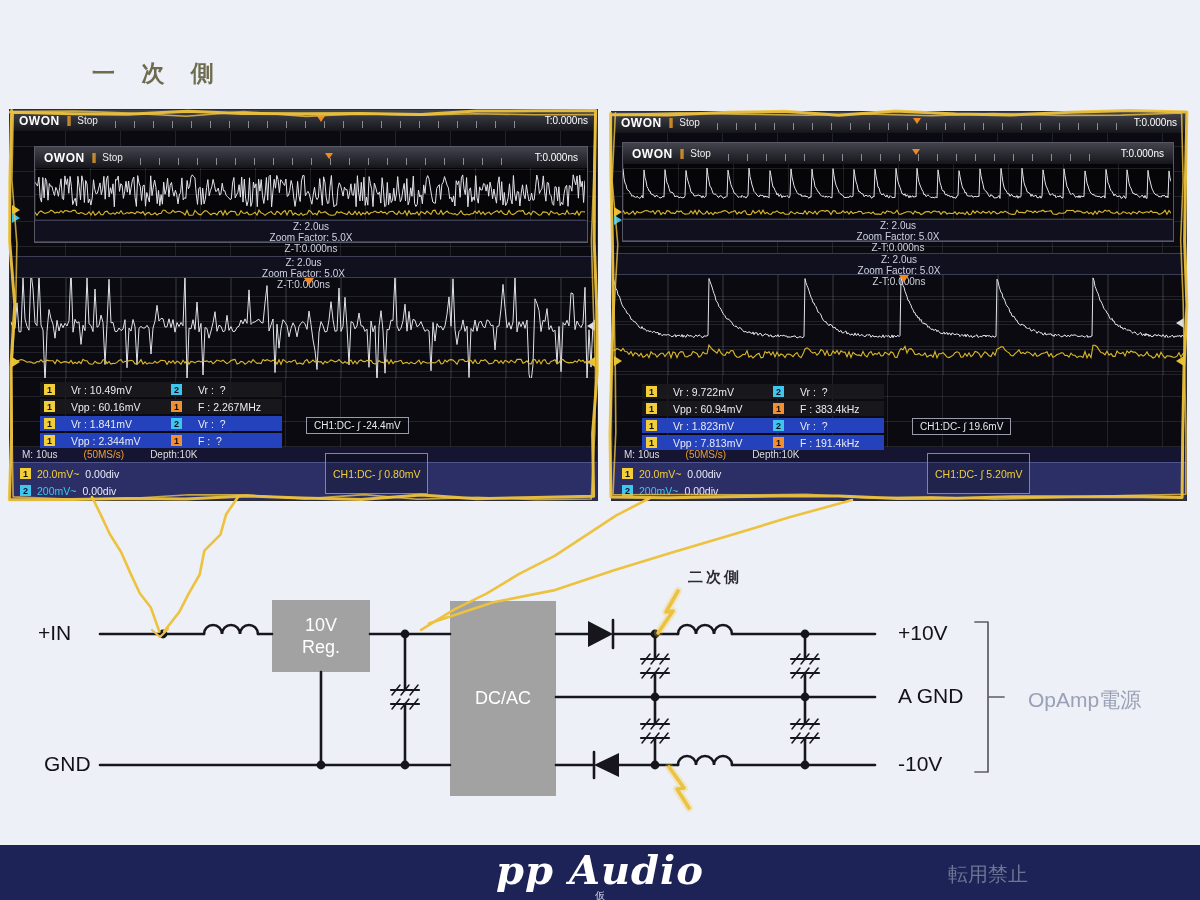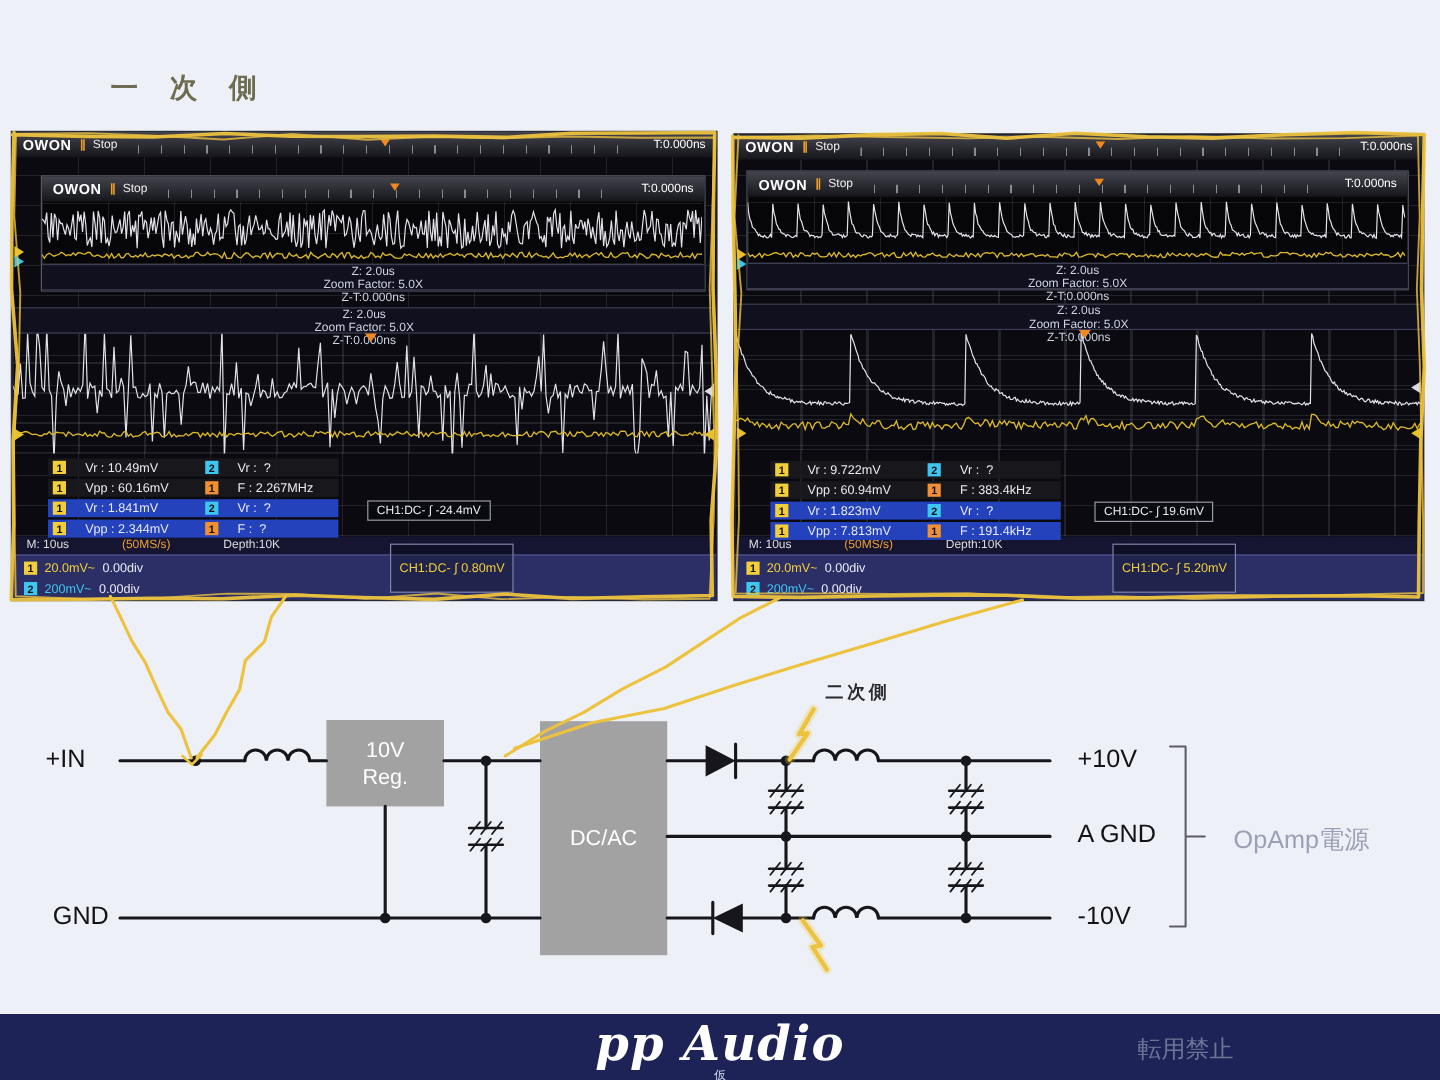--- a/index.html
+++ b/index.html
@@ -47,21 +47,21 @@
   .badge{width:11px;height:11px;font-size:9px;font-weight:bold;color:#101014;flex:none;
     display:inline-flex;align-items:center;justify-content:center;}
   .badge.y{background:#f2cf3a;} .badge.c{background:#3ec6f0;} .badge.o{background:#f09033;}
   .mtext{white-space:pre;margin-left:12px;}
   .w1{width:96px;}
 
   .sc-trig{position:absolute;z-index:4;height:15px;border:1px solid #9a9aa8;color:#e8e8f0;
     font-size:10px;display:flex;align-items:center;padding:0 7px;background:rgba(8,8,14,.55);}
 
   .sc-status{position:absolute;left:0;right:0;bottom:38px;height:15px;background:#151532;
-    color:#ddd;font-size:10px;display:flex;align-items:center;gap:44px;padding:0 12px;z-index:3;text-align:right;}
+    color:#ddd;font-size:10px;display:flex;align-items:center;gap:26px;padding:0 12px;z-index:3;text-align:right;}
   .st-rate{color:#f0a030;}
 
   .sc-bottom{position:absolute;left:0;right:0;bottom:0;height:38px;background:#2b2f66;
     border-top:1px solid #51558e;z-index:3;padding:2px 10px;box-sizing:border-box;font-size:10.5px;}
   .chrow{display:flex;align-items:center;gap:6px;height:17px;position:relative;}
   .chtxt.y{color:#f2cf3a;} .chtxt.c{color:#3ec6f0;}
   .chpos{color:#eaeaf6;}
   .btrig{position:absolute;left:305px;color:#f2cf3a;border:1px solid #7f83ae;padding:12px 7px;
     height:15px;display:flex;align-items:center;background:rgba(0,0,0,.25);white-space:pre;}
 

